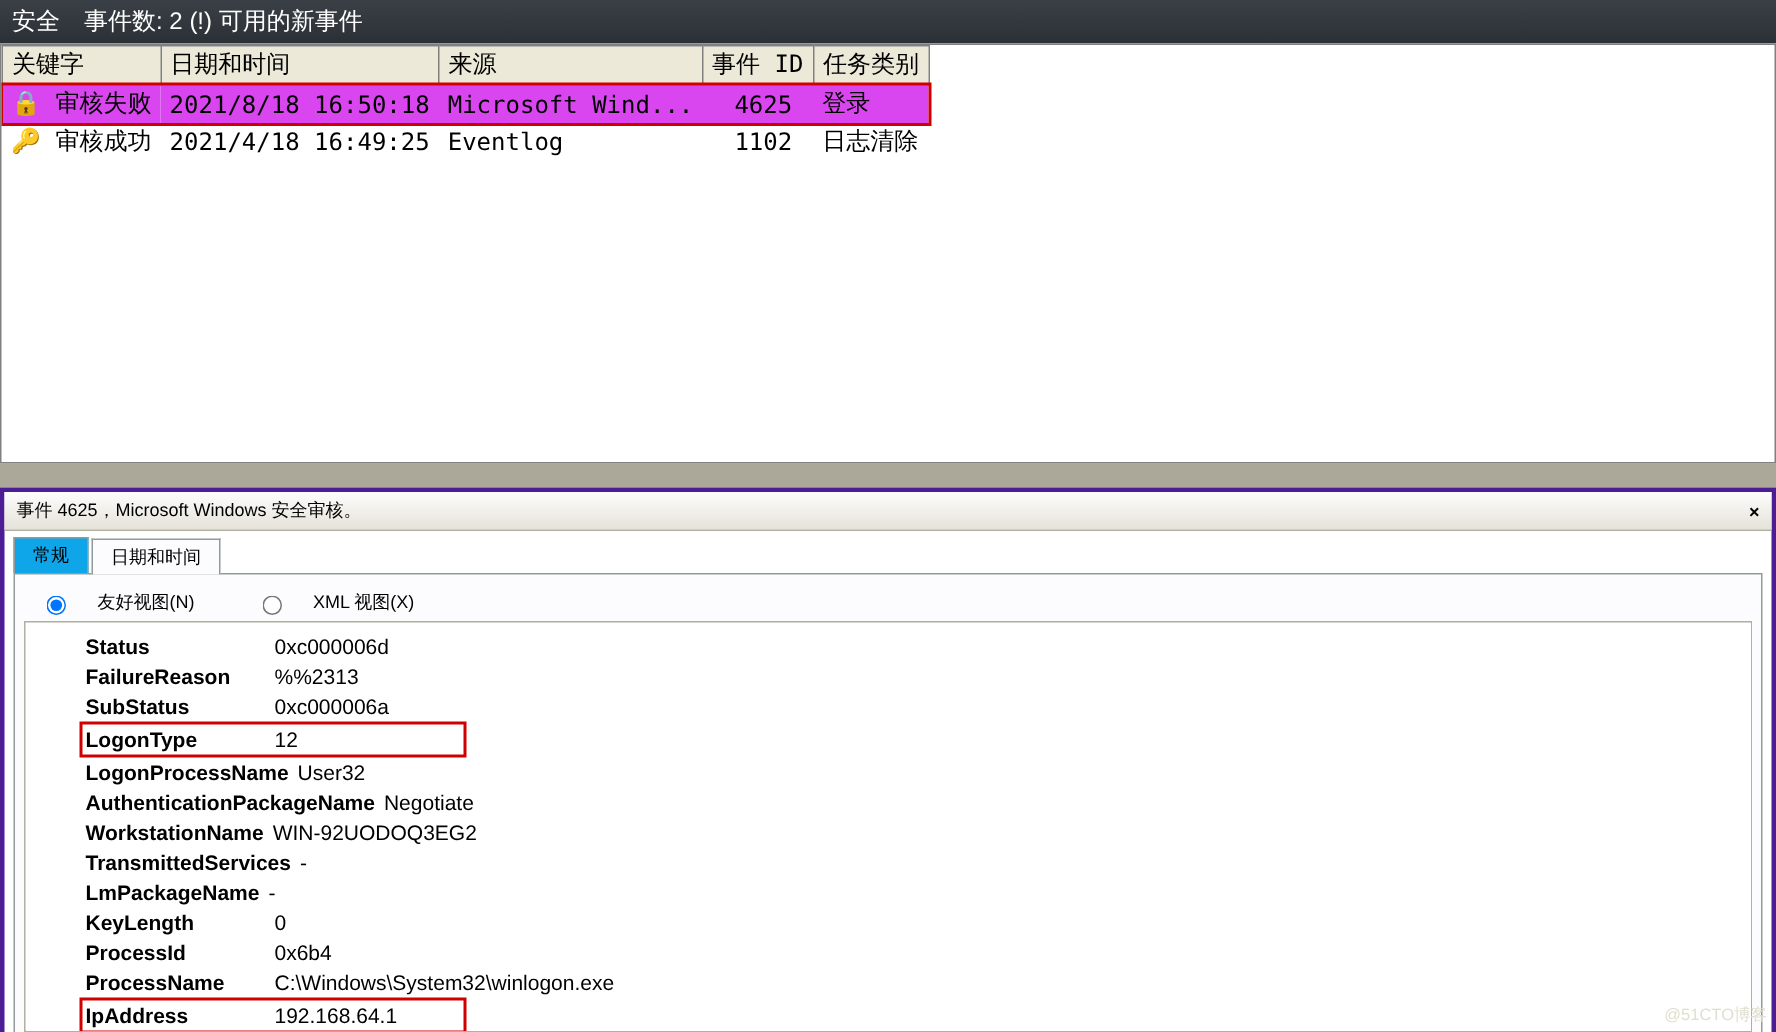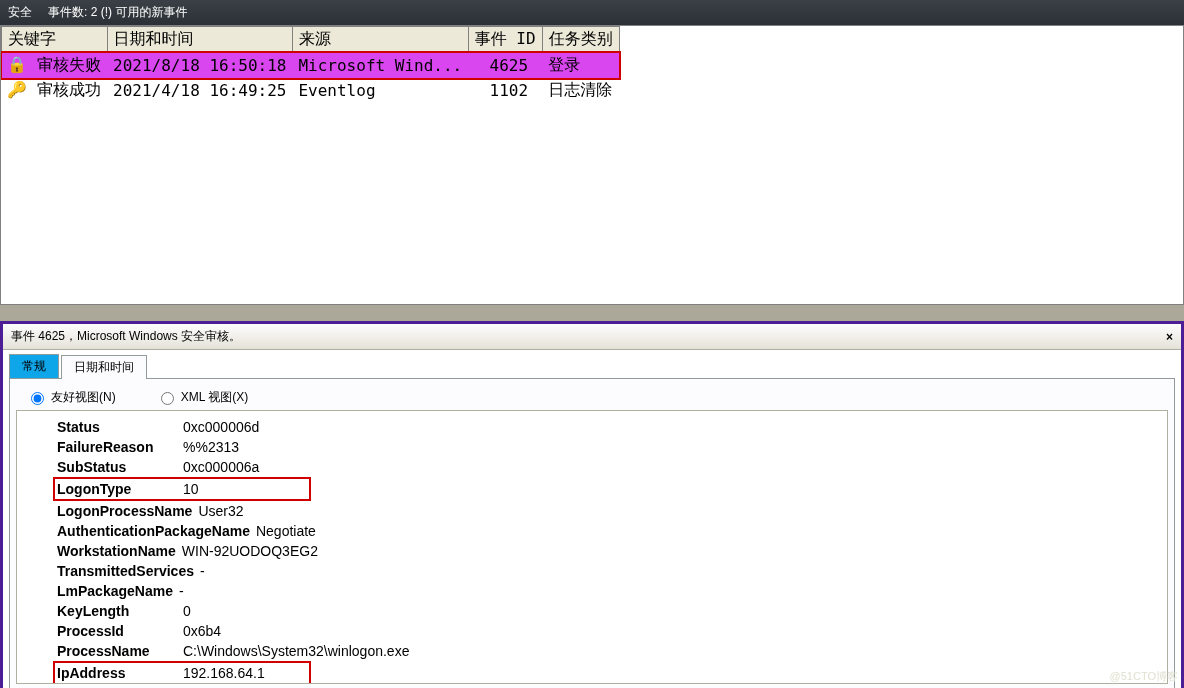--- a/index.html
+++ b/index.html
@@ -1,31 +1,31 @@
 <!DOCTYPE html>
 <html><head>
 <meta charset="utf-8">
 <style>
   html,body{margin:0;padding:0;height:100%;font-family:"Microsoft YaHei",SimSun,Arial,sans-serif;font-size:12px;background:#aca899;color:#000;}
-  .titlebar{background:linear-gradient(to bottom,#3a4045,#2a3035);color:#fff;padding:4px 8px;font-size:12px;display:flex;align-items:center;gap:16px;}
+  .titlebar{background:linear-gradient(to bottom,#3a4045,#2a3035);color:#fff;padding:4px 8px;font-size:16px;display:flex;align-items:center;gap:16px;}
   .event-list-pane{background:#fff;border:1px solid #808080;margin:0;height:278px;overflow:auto;position:relative;}
   .evtable{border-collapse:collapse;width:auto;font-family:SimSun,monospace;font-size:16px;}
   .evtable th{background:#ece9d8;border:1px solid #808080;padding:2px 6px;font-weight:400;text-align:left;white-space:nowrap;}
   .evtable td{padding:2px 6px;white-space:nowrap;}
   .evtable tr.selected td{background:#d946ef;}
   .red-box{outline:2px solid #d00000;outline-offset:0;}
   .detail-pane{border:3px solid #4c1d95;background:#fff;margin-top:16px;}
   .detail-title{background:linear-gradient(to bottom,#fdfdfd,#e4e2d8);padding:4px 8px;border-bottom:1px solid #b0b0a0;display:flex;justify-content:space-between;align-items:center;}
   .detail-title .close{font-family:Arial;font-weight:bold;cursor:pointer;}
   .tabs{display:flex;gap:2px;padding:4px 6px 0 6px;}
   .tab{padding:3px 12px;border:1px solid #919b9c;border-bottom:none;background:#0ea5e9;font-size:12px;cursor:pointer;}
   .tab.active{background:#fcfcfe;position:relative;top:1px;}
   .tab-body{border:1px solid #919b9c;margin:0 6px 6px 6px;background:#fcfcfe;padding:6px;}
   .view-radios{display:flex;gap:40px;align-items:center;padding:4px 10px;font-size:12px;}
-  .view-radios label{display:flex;align-items:flex-start;gap:4px;}
+  .view-radios label{display:flex;align-items:center;gap:18px;}
   .details-scroll{border:1px solid #b0b0a0;background:#fff;height:260px;overflow-y:scroll;padding:6px 4px 6px 40px;position:relative;}
   .kv-row{display:flex;align-items:baseline;line-height:20px;font-size:14px;font-family:"Segoe UI",Arial,sans-serif;}
   .kv-row .k{font-weight:700;min-width:120px;}
   .kv-row .v{margin-left:6px;}
   .kv-row.tight .k{min-width:0;}
   .watermark{position:fixed;right:6px;bottom:4px;font-size:11px;color:#e0e0d0;pointer-events:none;}
   .red-wrap{display:inline-block;border:2px solid #d00000;padding:0 2px;margin-left:-4px;}
 </style>
 </head>
 <body>
@@ -98,21 +98,21 @@
           <span class="k">FailureReason</span>
           <span class="v">%%2313</span>
         </div>
         <div class="kv-row">
           <span class="k">SubStatus</span>
           <span class="v">0xc000006a</span>
         </div>
         <div class="kv-row">
           <span class="red-wrap" style="min-width: 250px; display: inline-flex;">
             <span class="k">LogonType</span>
-            <span class="v">10</span>
+            <span class="v">12</span>
           </span>
         </div>
         <div class="kv-row tight">
           <span class="k">LogonProcessName</span>
           <span class="v">User32</span>
         </div>
         <div class="kv-row tight">
           <span class="k">AuthenticationPackageName</span>
           <span class="v">Negotiate</span>
         </div>

